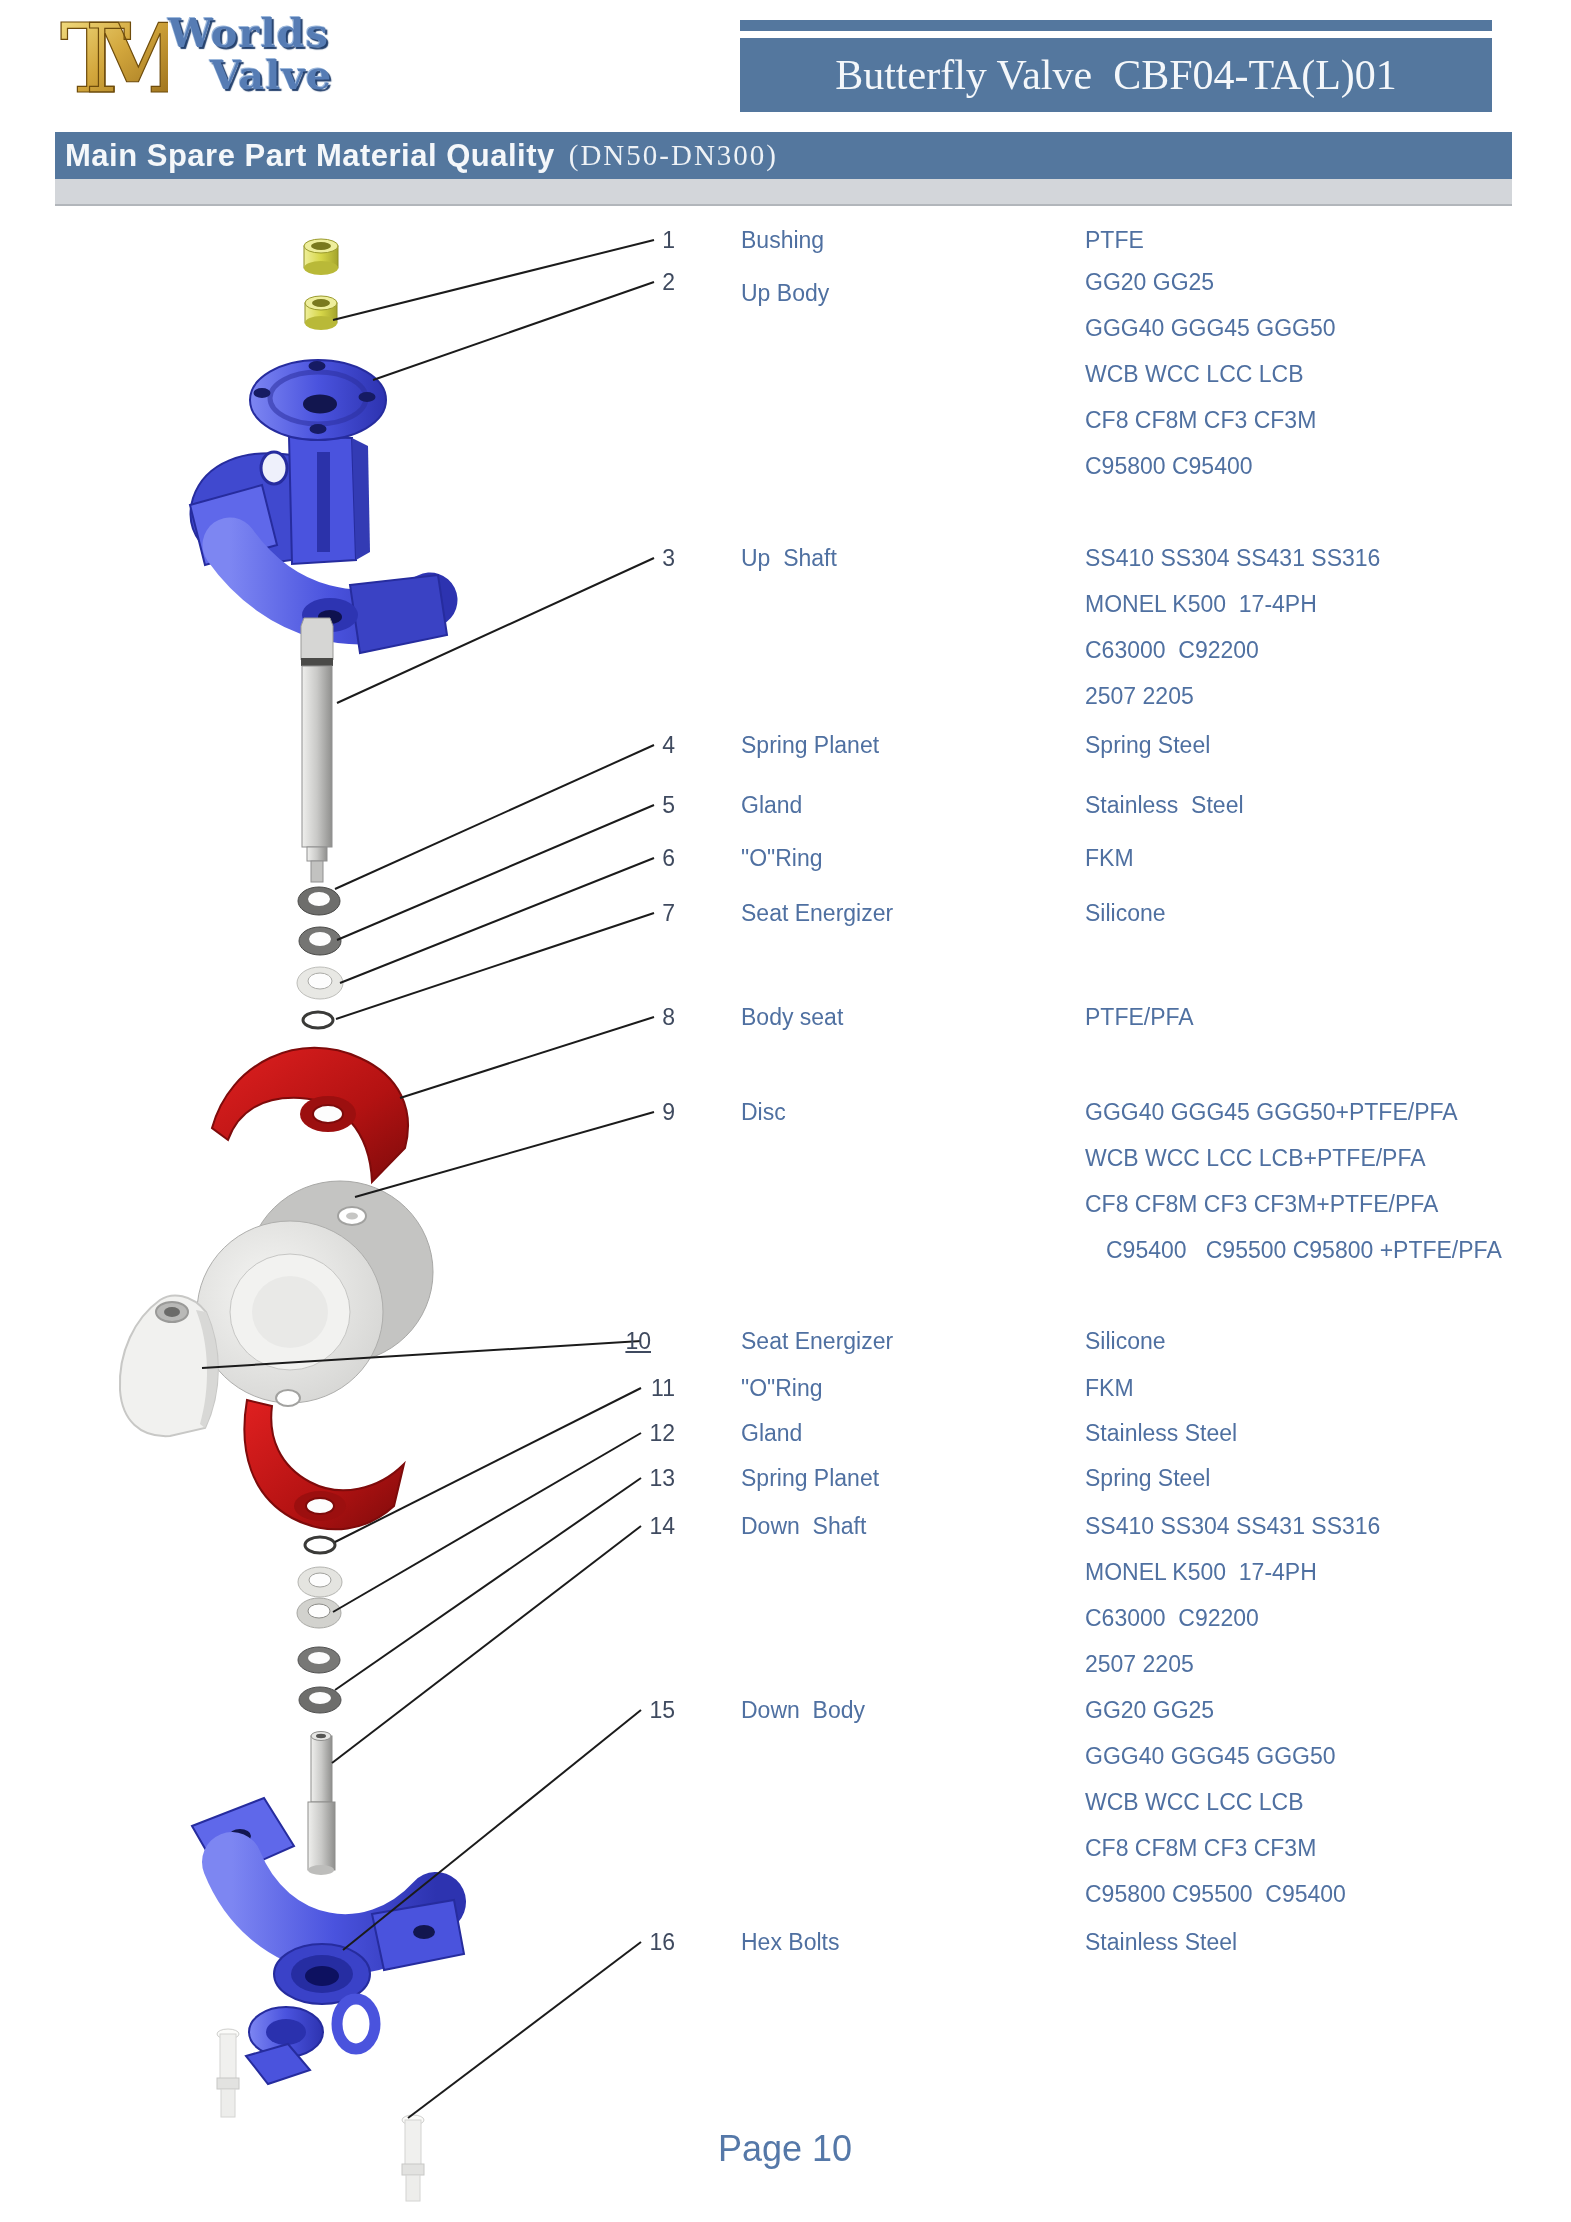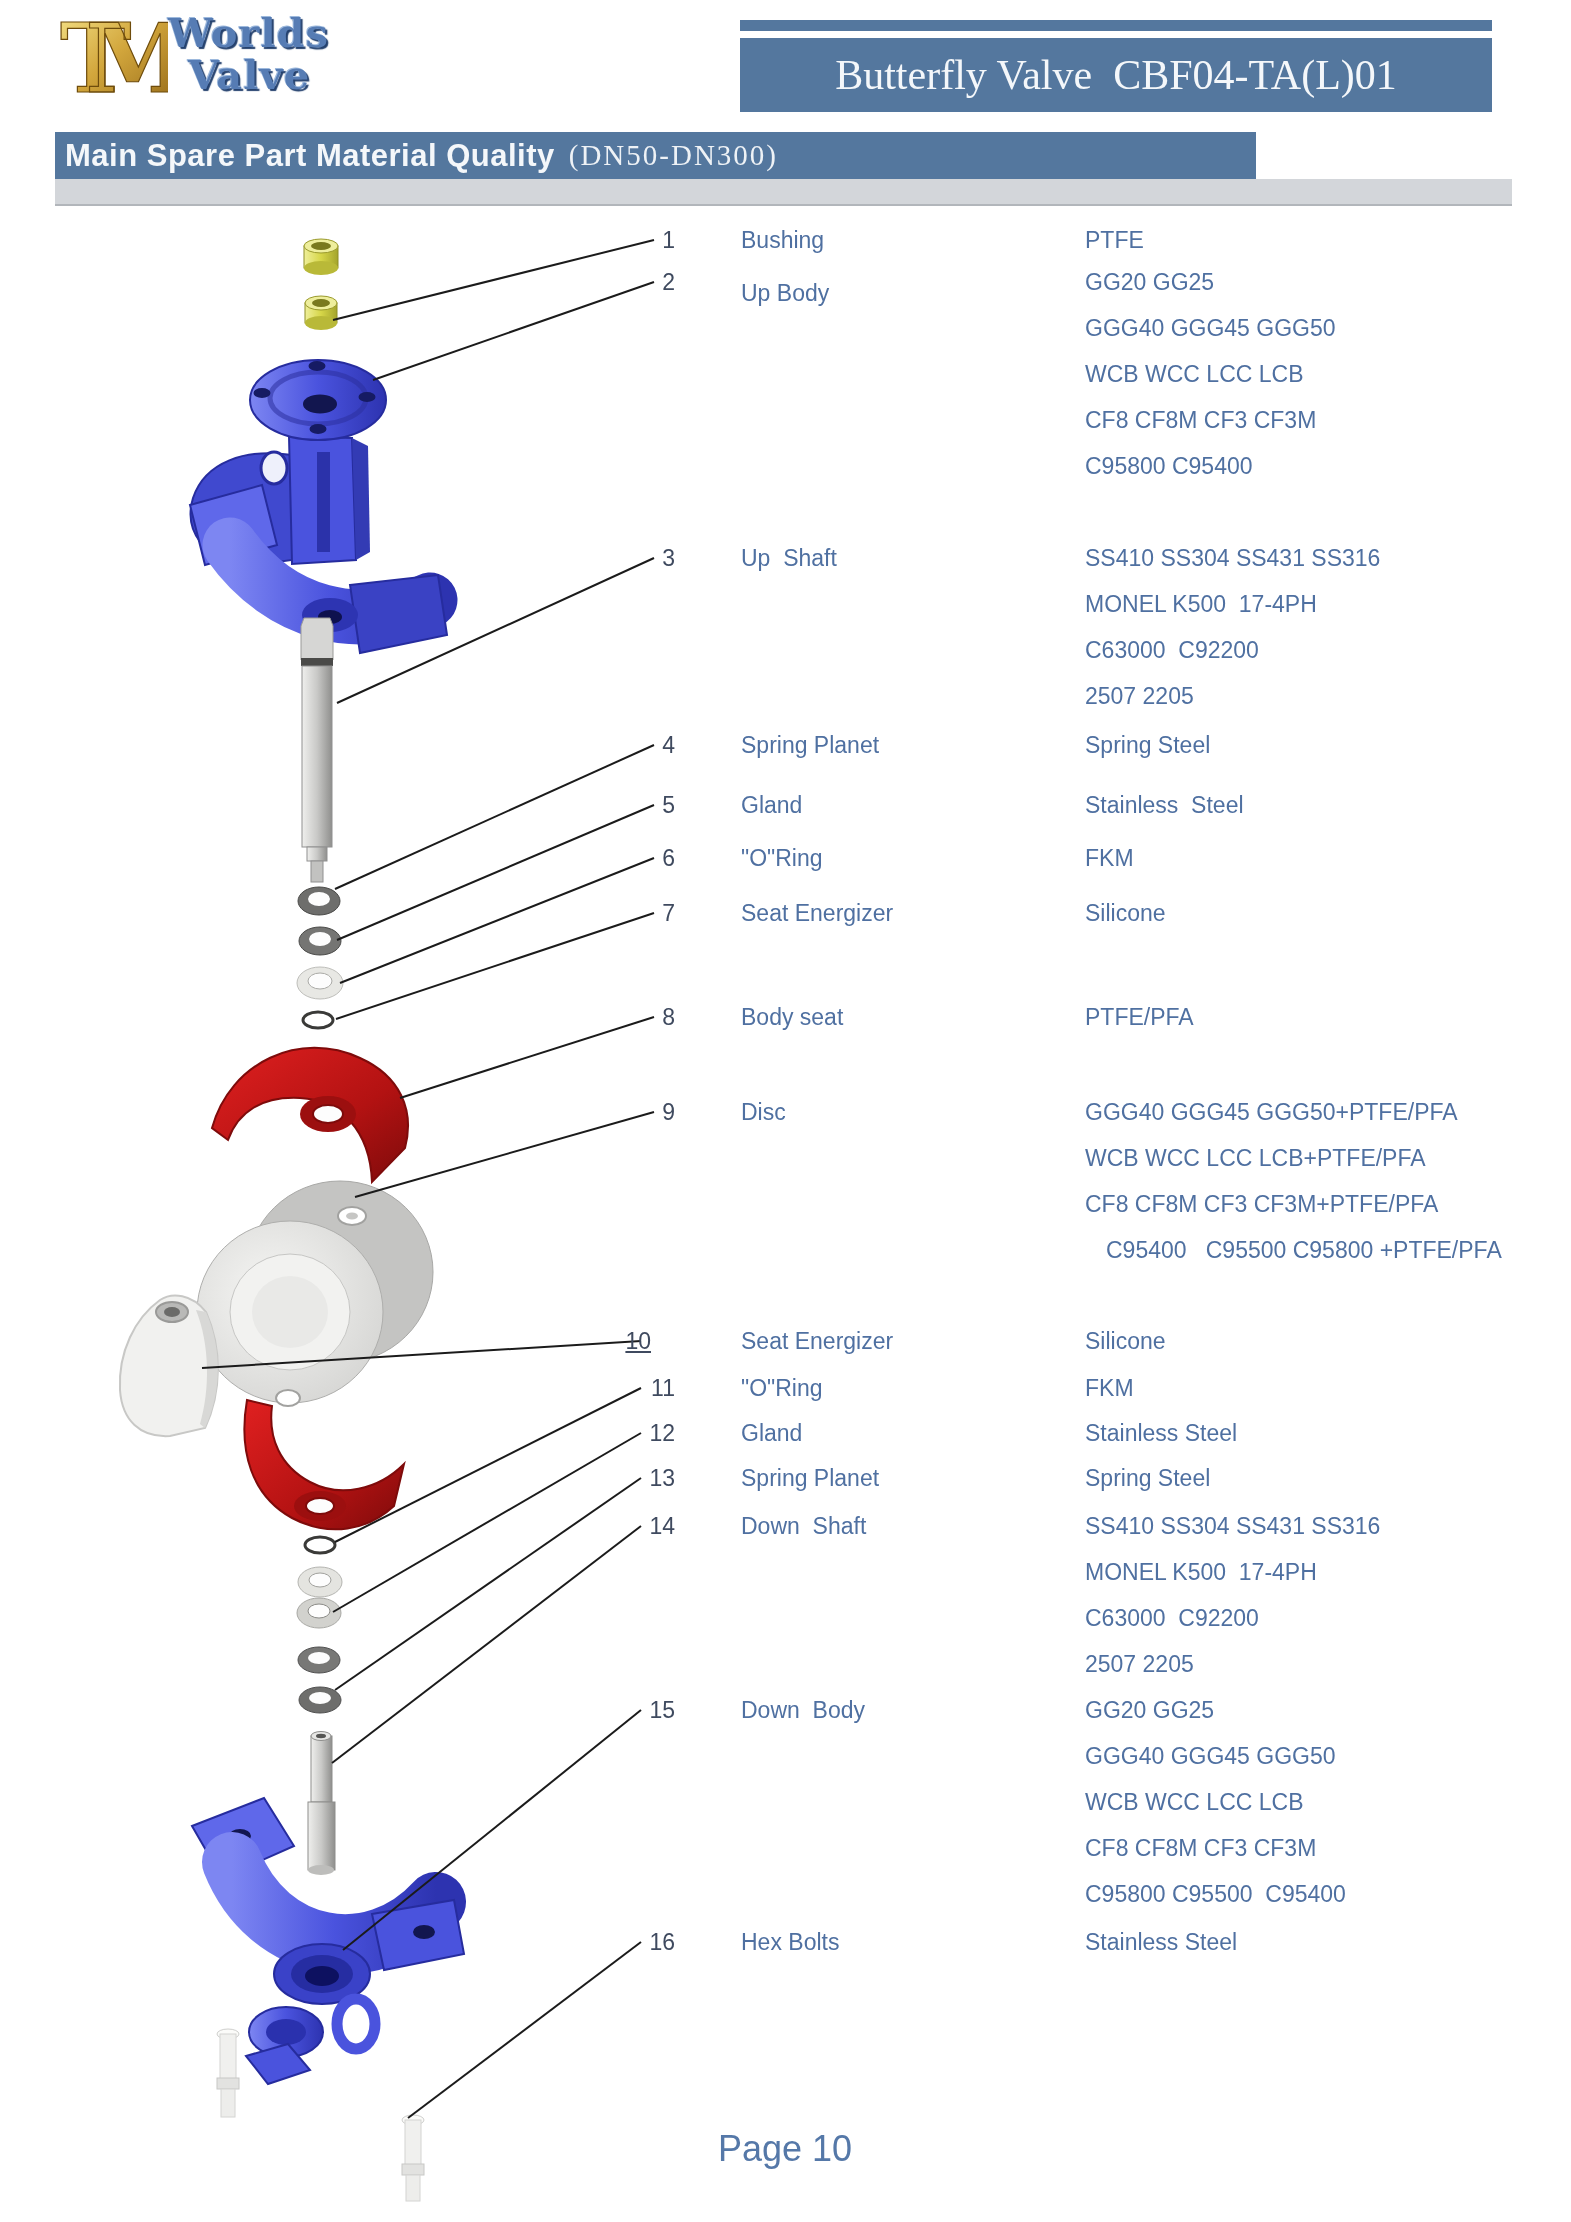--- a/index.html
+++ b/index.html
@@ -5,26 +5,26 @@
   html,body{margin:0;padding:0;background:#888;}
   .page{position:relative;width:1571px;height:2222px;background:#ffffff;overflow:hidden;
         font-family:"Liberation Sans",sans-serif;margin:0 auto;}
   .abs{position:absolute;}
   
   .logo-svg{position:absolute;left:48px;top:4px;}
   .brand{position:absolute;left:168px;top:12px;line-height:1.05;
          font-family:"DejaVu Serif",serif;font-weight:bold;color:#567cb4;
          text-shadow:-1px -1px 0 #9db9dd, 2px 2px 1px #24416e;letter-spacing:1px;}
   .brand-l1{font-size:40px;}
-  .brand-l2{font-size:40px;padding-left:20px;}
+  .brand-l2{font-size:40px;padding-left:42px;}
   .title-topbar{position:absolute;left:740px;top:20px;width:752px;height:11px;background:#54779e;}
   .title-box{position:absolute;left:740px;top:38px;width:752px;height:74px;background:#54779e;
              display:flex;align-items:center;justify-content:center;}
   .title-box span{font-family:"Liberation Serif",serif;font-size:42px;color:#f4f7fa;white-space:pre;}
-  .subtitle-bar{position:absolute;left:55px;top:132px;width:1201px;height:47px;background:#54779e;
+  .subtitle-bar{position:absolute;left:55px;top:132px;width:1457px;height:47px;background:#54779e;
                 display:flex;align-items:center;}
   .subtitle-main{font-size:31px;font-weight:600;color:#f4f7fa;margin-left:10px;letter-spacing:.5px;}
   .subtitle-range{font-family:"Liberation Serif",serif;font-size:29px;color:#eef2f6;margin-left:14px;letter-spacing:2px;}
   .gray-band{position:absolute;left:55px;top:179px;width:1457px;height:25px;background:#d3d6da;
              border-bottom:2px solid #b2b6bb;}
   
   .tbl-num{position:absolute;width:50px;text-align:right;font-size:23px;color:#3f4a5f;line-height:30px;}
   .tbl-name{position:absolute;font-size:23px;color:#4f70a1;line-height:30px;white-space:pre;}
   .tbl-mat{position:absolute;font-size:23px;color:#4f70a1;line-height:30px;white-space:pre;}
   .footer-page{position:absolute;left:718px;top:2128px;font-size:36px;color:#5578a8;}

